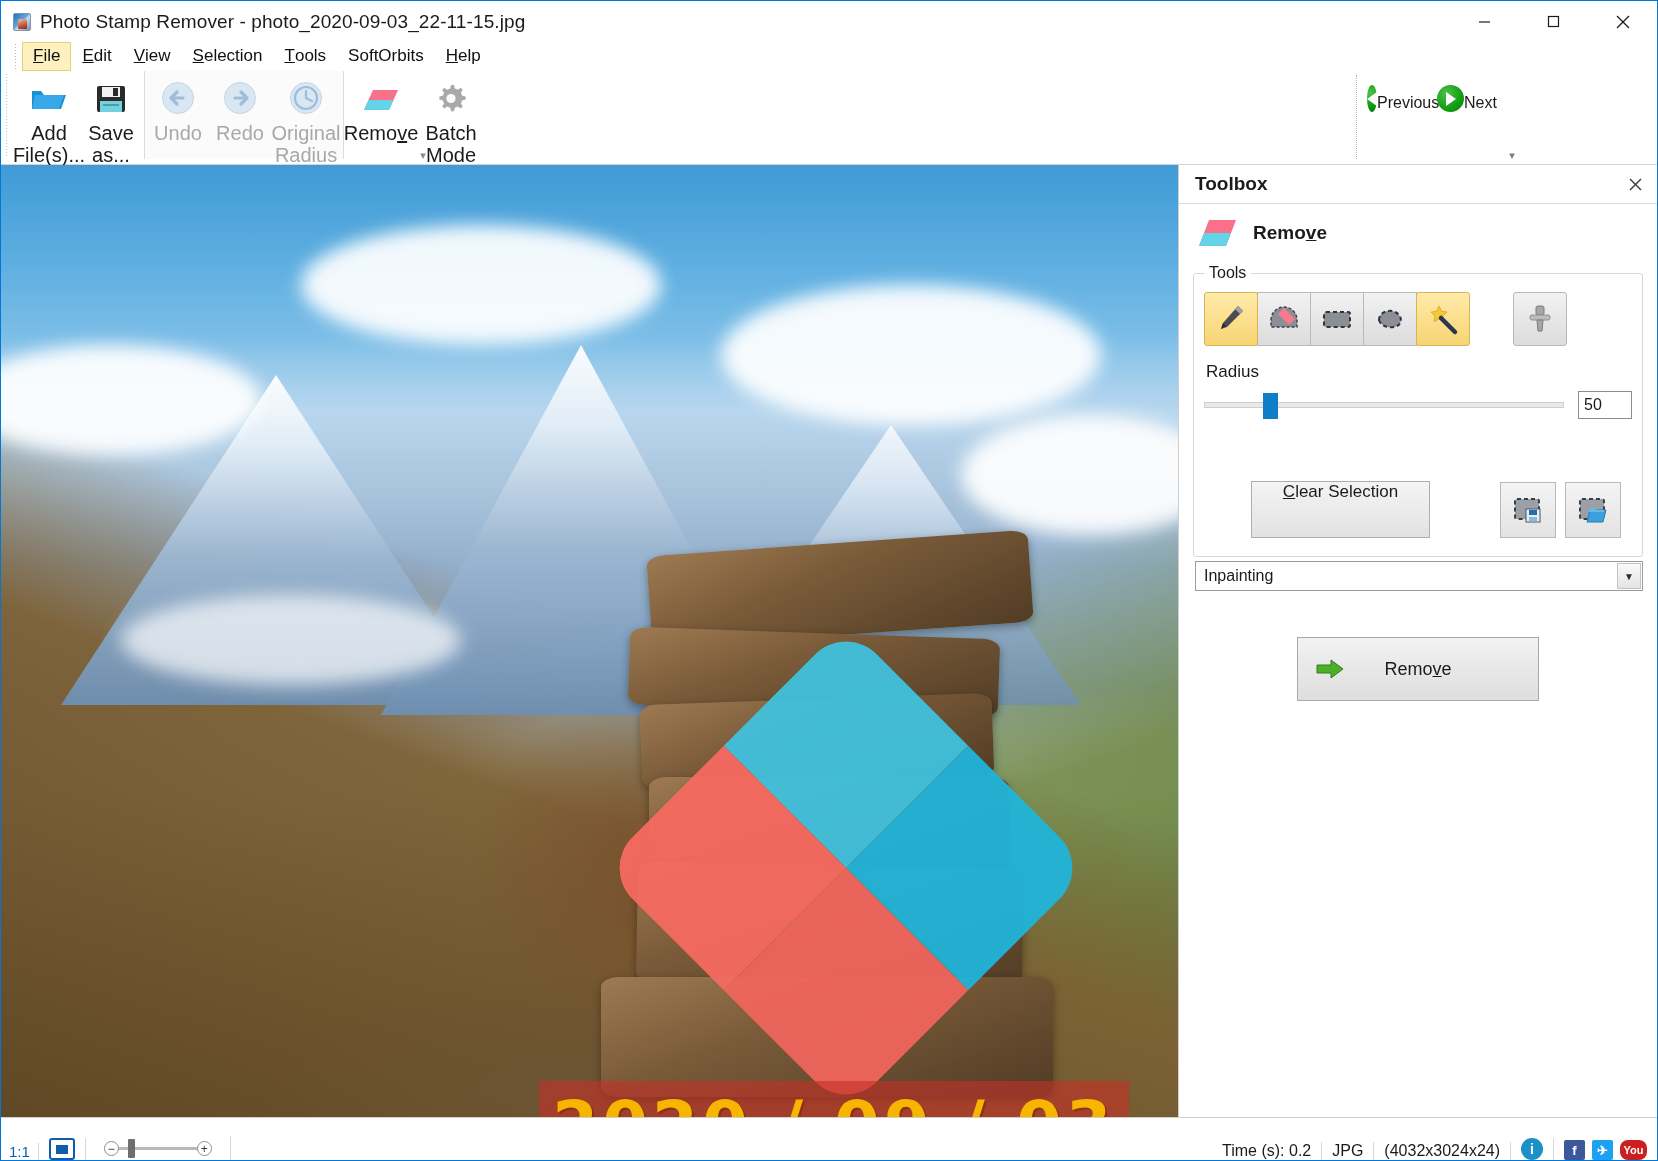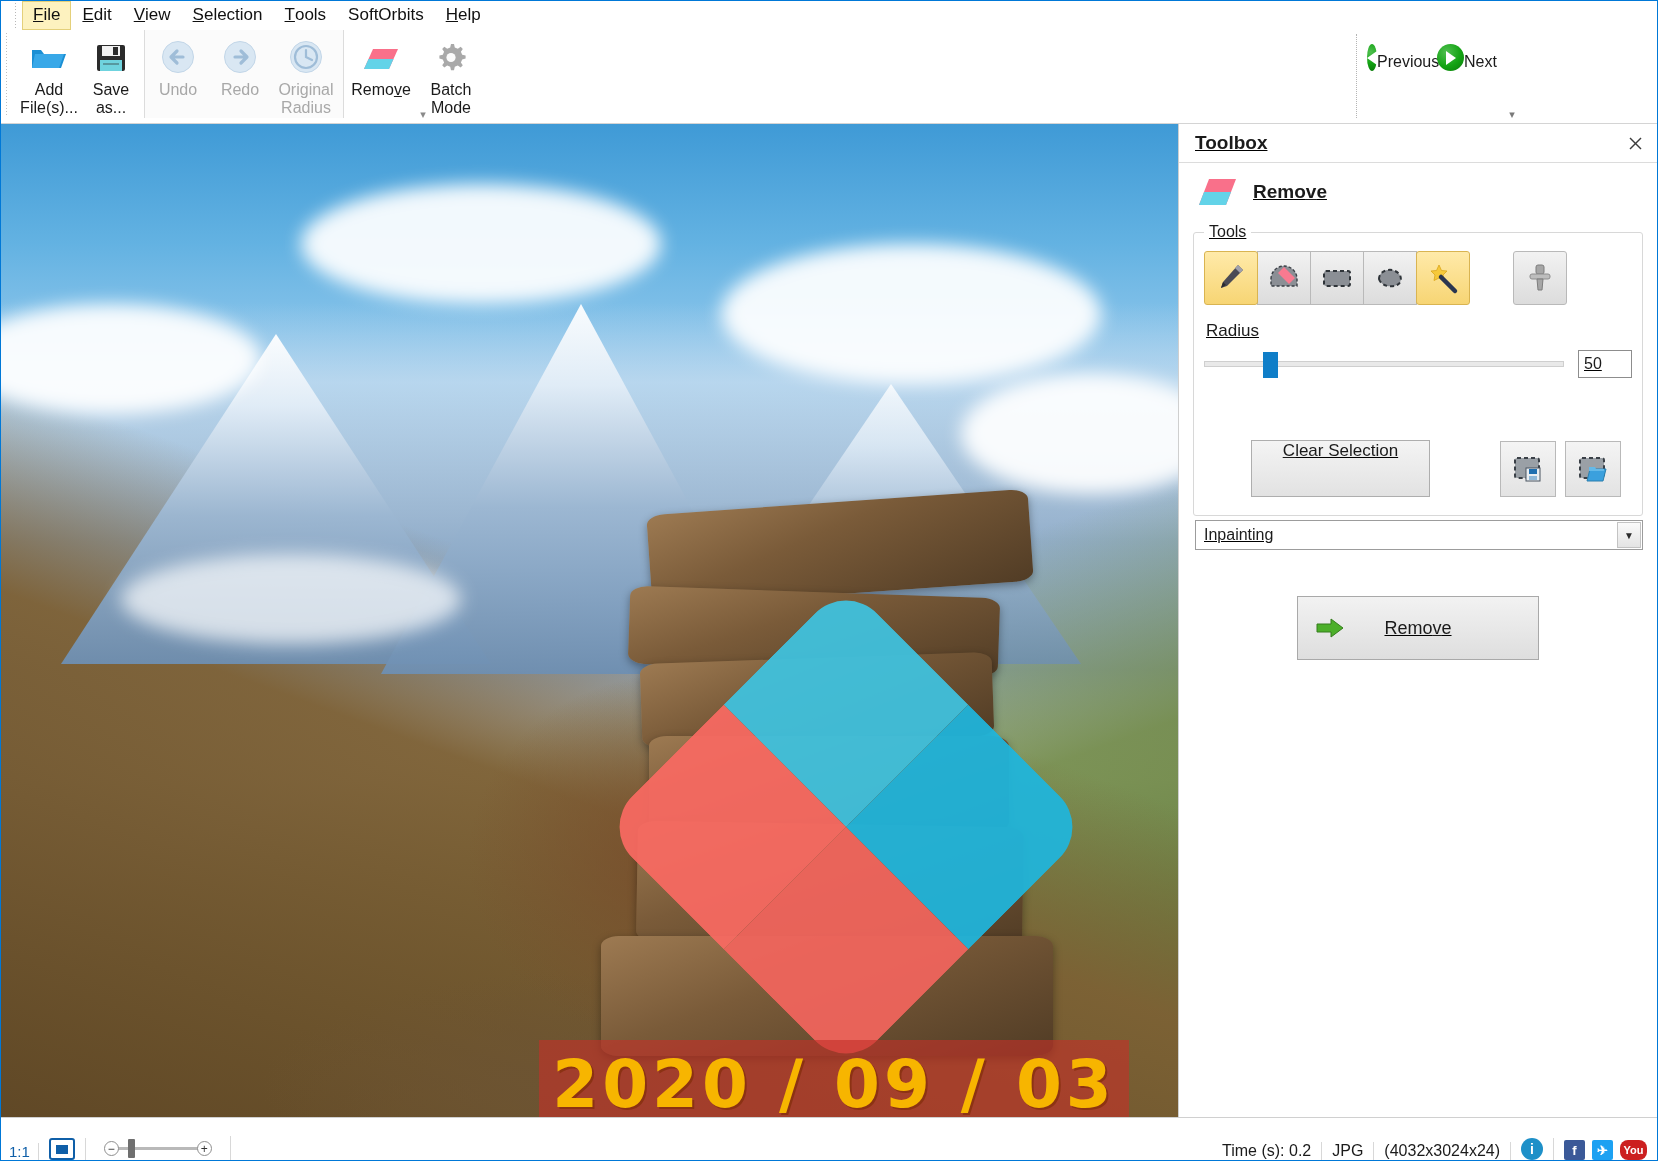--- a/index.html
+++ b/index.html
@@ -125,21 +125,21 @@
     background: #fbfbfb;
   }
   .rb-btn {
     width: 62px;
     min-width: 52px;
     padding: 4px 2px 0 2px;
     display: flex;
     flex-direction: column;
     align-items: center;
     text-align: center;
-    font-size: 16px;
+    font-size: 20px;
     color: #1b1b1b;
     line-height: 1.1;
     cursor: default;
   }
   .rb-btn.wide { width: 70px; }
   .rb-btn.disabled { color: #a8a8a8; }
   .rb-ico {
     width: 38px; height: 38px;
     margin-bottom: 5px;
     position: relative;
@@ -192,21 +192,20 @@
     position: absolute; left: 415px; bottom: 2px;
     width: 14px; height: 12px;
     color: #8a8a8a; font-size: 11px; text-align: center; line-height: 10px;
   }
 
   
   .body-row {
     flex: 1 1 auto;
     display: flex;
     min-height: 0;
-    text-decoration: underline;
   }
 
   
   .canvas-wrap {
     flex: 0 0 1178px;
     position: relative;
     overflow: hidden;
     background: #222;
     border-right: 1px solid #cfcfcf;
   }
@@ -507,20 +506,42 @@
   }
   .soc.fb { background: #3b5998; }
   .soc.tw { background: #1da1f2; }
   .soc.yt { background: #cc1f1f; width: 27px; border-radius: 8px; font-size: 11px; }
 </style>
 </head>
 <body>
 
 <div id="app">
 
+  <div class="titlebar">
+    <div class="app-icon"></div>
+    <div class="title-text">Photo Stamp Remover - photo_2020-09-03_22-11-15.jpg</div>
+    <div class="winbtns">
+      <div class="winbtn">
+        <svg width="13" height="13" viewBox="0 0 13 13">
+            <line x1="1" y1="7" x2="12" y2="7" stroke="#1b1b1b" stroke-width="1.2"></line>
+          </svg>
+      </div>
+      <div class="winbtn">
+        <svg width="13" height="13" viewBox="0 0 13 13">
+            <rect x="1.5" y="1.5" width="10" height="10" fill="none" stroke="#1b1b1b" stroke-width="1.2"></rect>
+          </svg>
+      </div>
+      <div class="winbtn close">
+        <svg width="14" height="14" viewBox="0 0 14 14">
+            <line x1="1" y1="1" x2="13" y2="13" stroke="currentColor" stroke-width="1.3"></line>
+            <line x1="13" y1="1" x2="1" y2="13" stroke="currentColor" stroke-width="1.3"></line>
+          </svg>
+      </div>
+    </div>
+  </div>
 
   <div class="menubar">
     <div class="menu-grip"></div>
     <div class="menu-item active">
         <span><u>F</u></span>
         <span>ile</span>
       </div>
     <div class="menu-item">
         <span><u>E</u></span>
         <span>dit</span>

